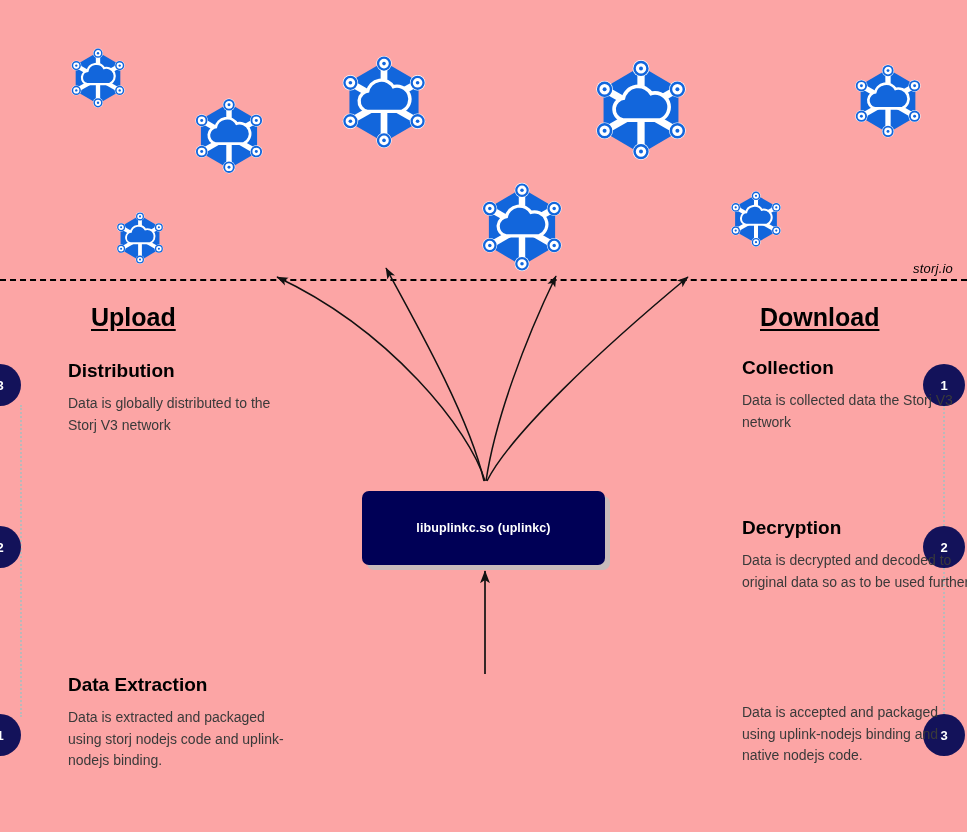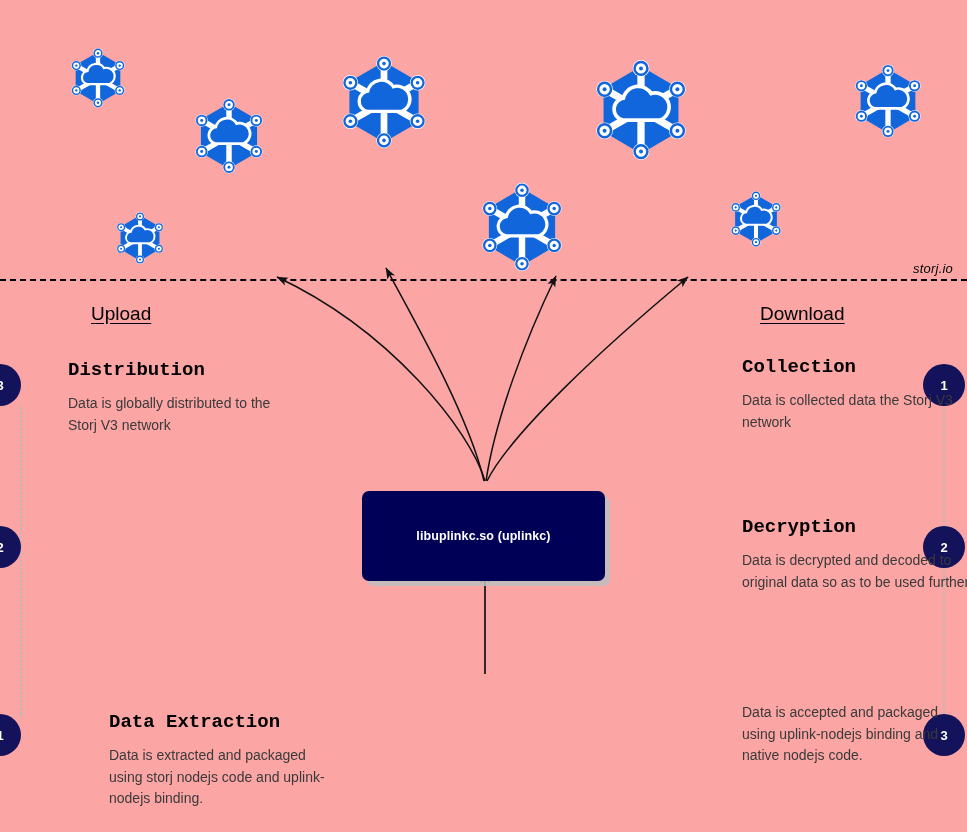--- a/index.html
+++ b/index.html
@@ -54,55 +54,54 @@
     position: absolute;
     left: 0; top: 0;
     width: 967px;
     height: 832px;
     pointer-events: none;
   }
 
   
   .column-heading {
     position: absolute;
-    font-size: 19px;
-    font-weight: normal;
+    font-size: 25px;
+    font-weight: bold;
     color: #000000;
     text-decoration: underline;
     text-underline-offset: 3px;
   }
   #upload-heading   { left: 91px;  top: 303px; }
   #download-heading { left: 760px; top: 303px; }
 
   
   .step-block {
     position: absolute;
     width: 232px;
   }
   .step-title {
     font-size: 19px;
     font-weight: bold;
     color: #000000;
     line-height: 1.15;
     margin: 0 0 11px 0;
     white-space: nowrap;
-    font-family: Liberation Mono, monospace;
   }
   .step-desc {
     font-size: 14px;
     color: #3a3a3a;
     line-height: 1.55;
     margin: 0;
   }
   .left-col  { left: 68px; }
   .right-col { left: 742px; }
 
   #step-distribution   { top: 360px; }
   #step-encryption     { top: 518px; }
-  #step-data-extraction{ top: 712px; margin-left: 41px; }
+  #step-data-extraction{ top: 674px; }
   #step-collection     { top: 357px; }
   #step-decryption     { top: 517px; }
   #step-data-inclusion { top: 702px; }
 
   
   .marker-rail {
     position: absolute;
     width: 2px;
     border-left: 2px dotted #b9b9b9;
   }
@@ -127,21 +126,21 @@
   .m-top { top: 364px; }
   .m-mid { top: 526px; }
   .m-bot { top: 714px; }
 
   
   #binding-box {
     position: absolute;
     left: 362px;
     top: 491px;
     width: 243px;
-    height: 90px;
+    height: 74px;
     background: #000056;
     border-radius: 7px;
     box-shadow: 5px 5px 0 0 rgba(190,190,190,.85);
     display: flex;
     align-items: center;
     justify-content: center;
   }
   #binding-box-label {
     color: #ffffff;
     font-size: 12.5px;

